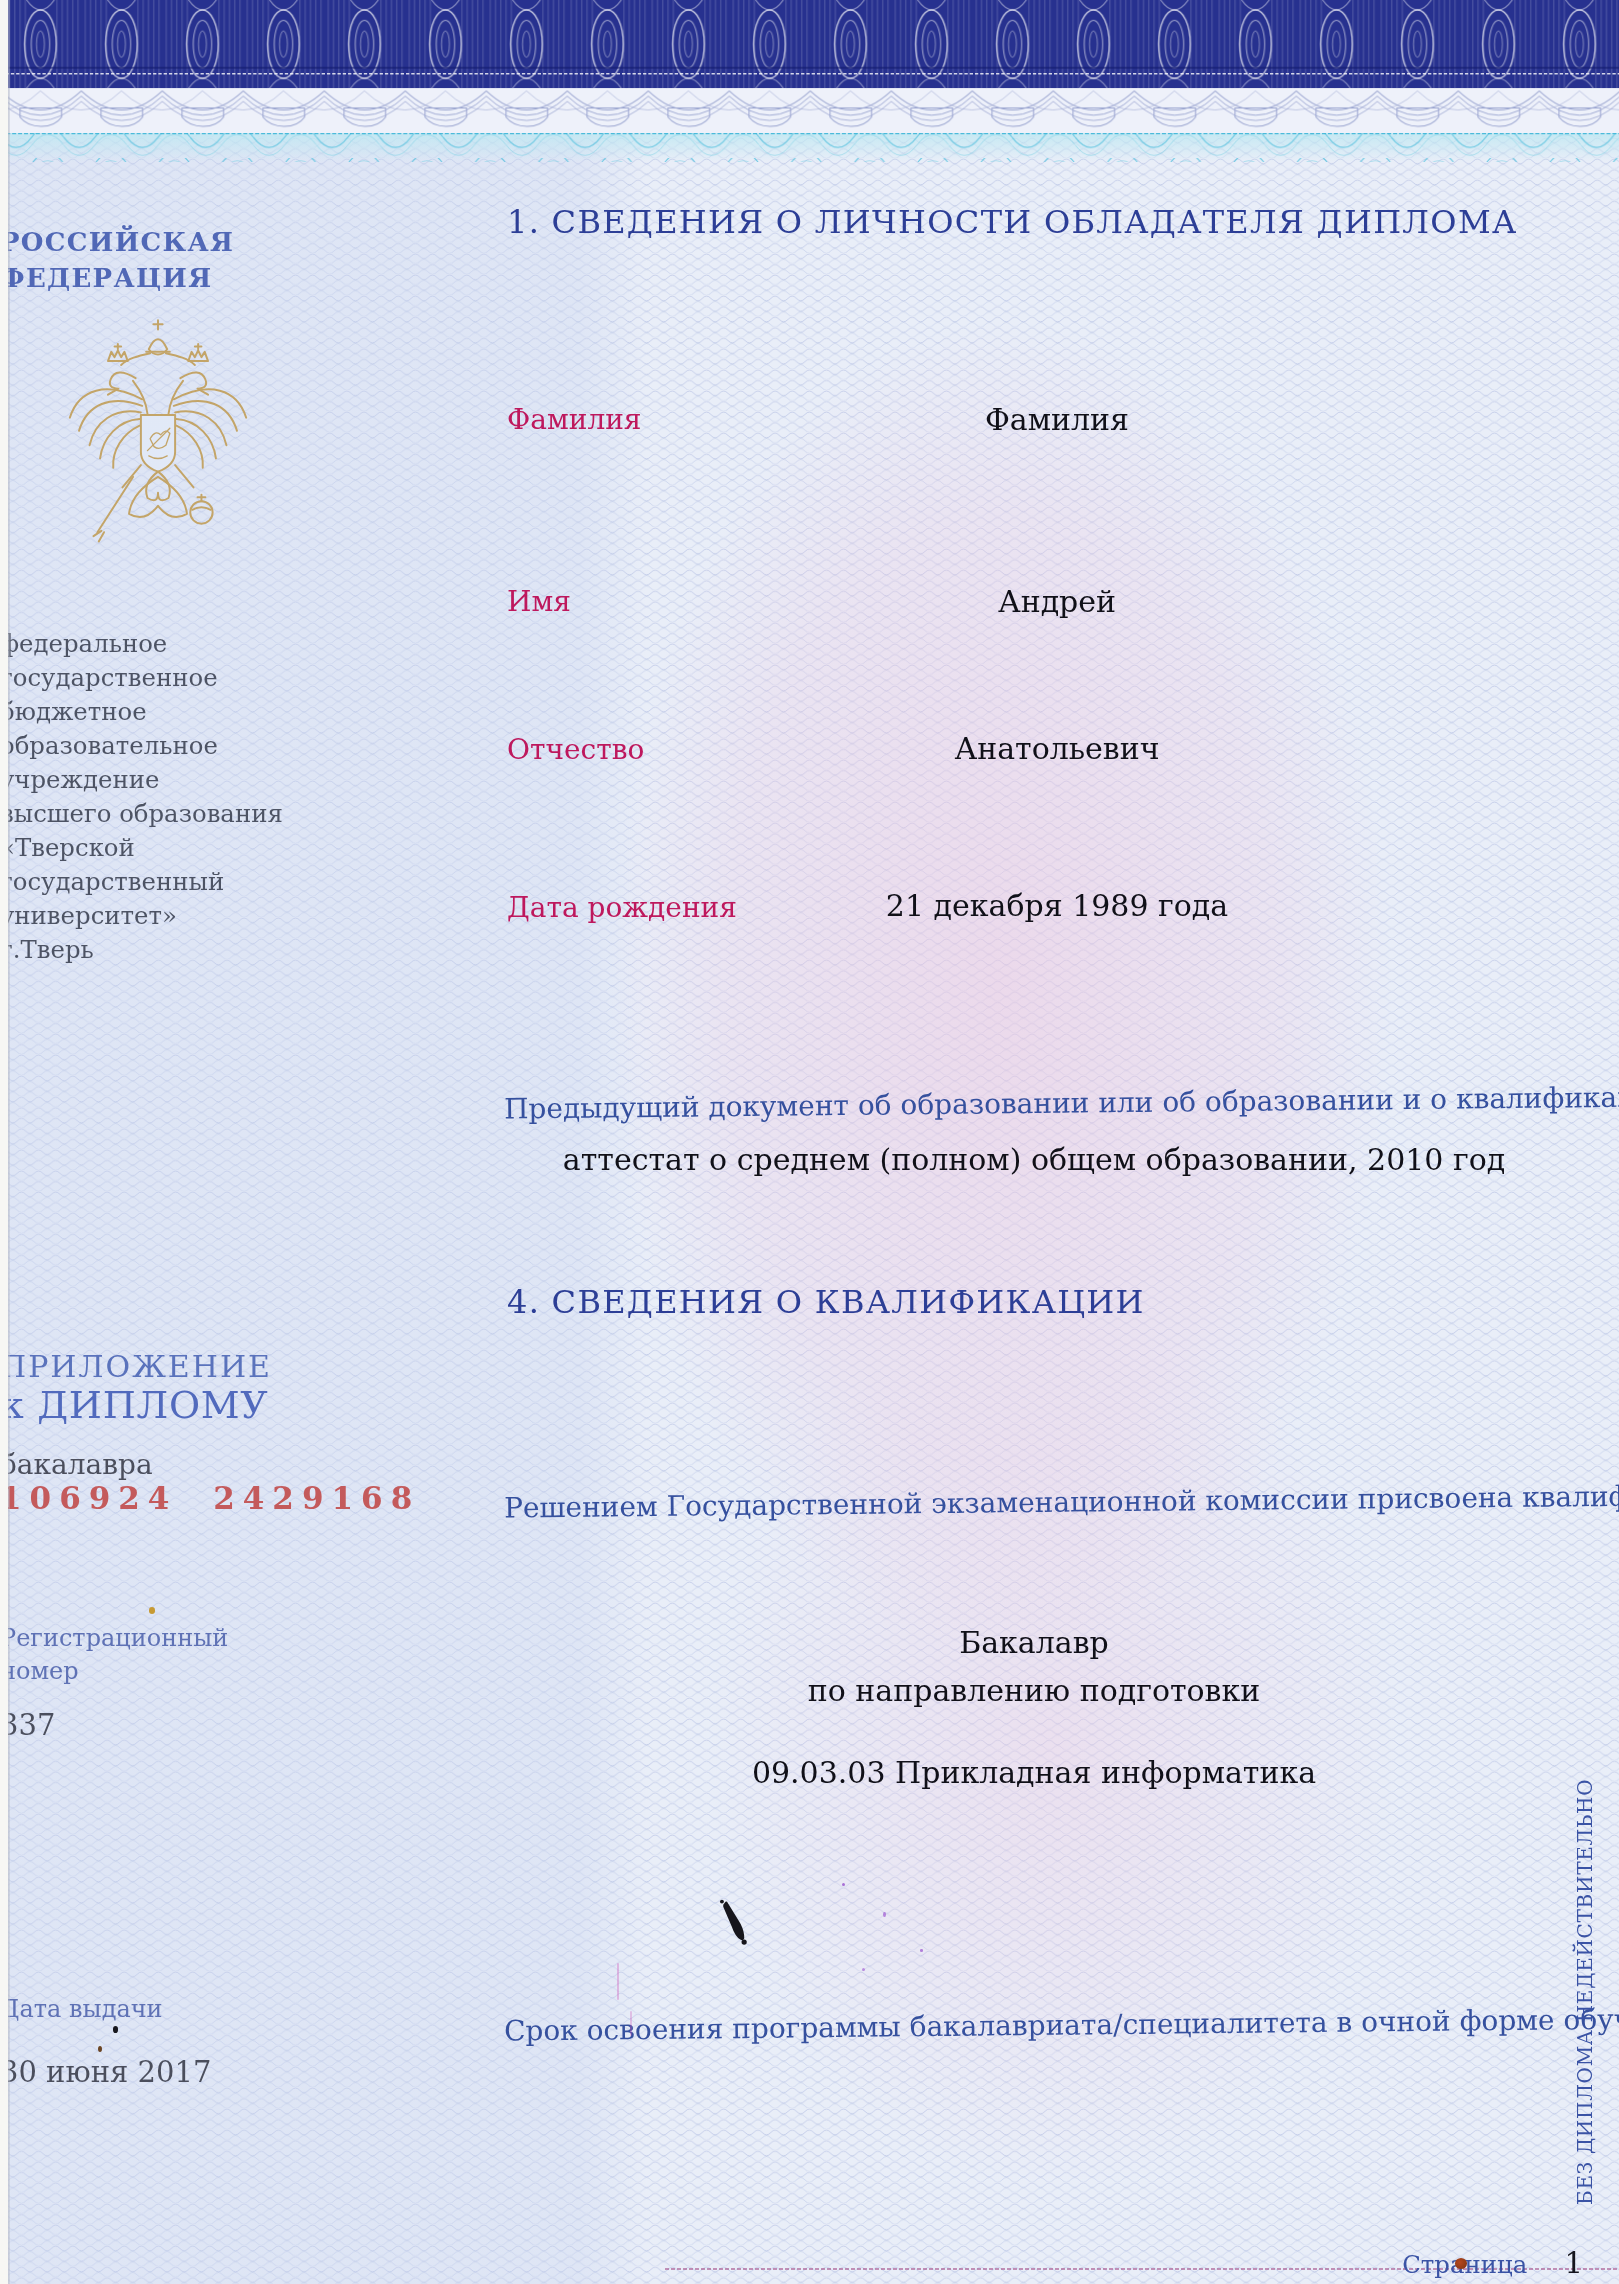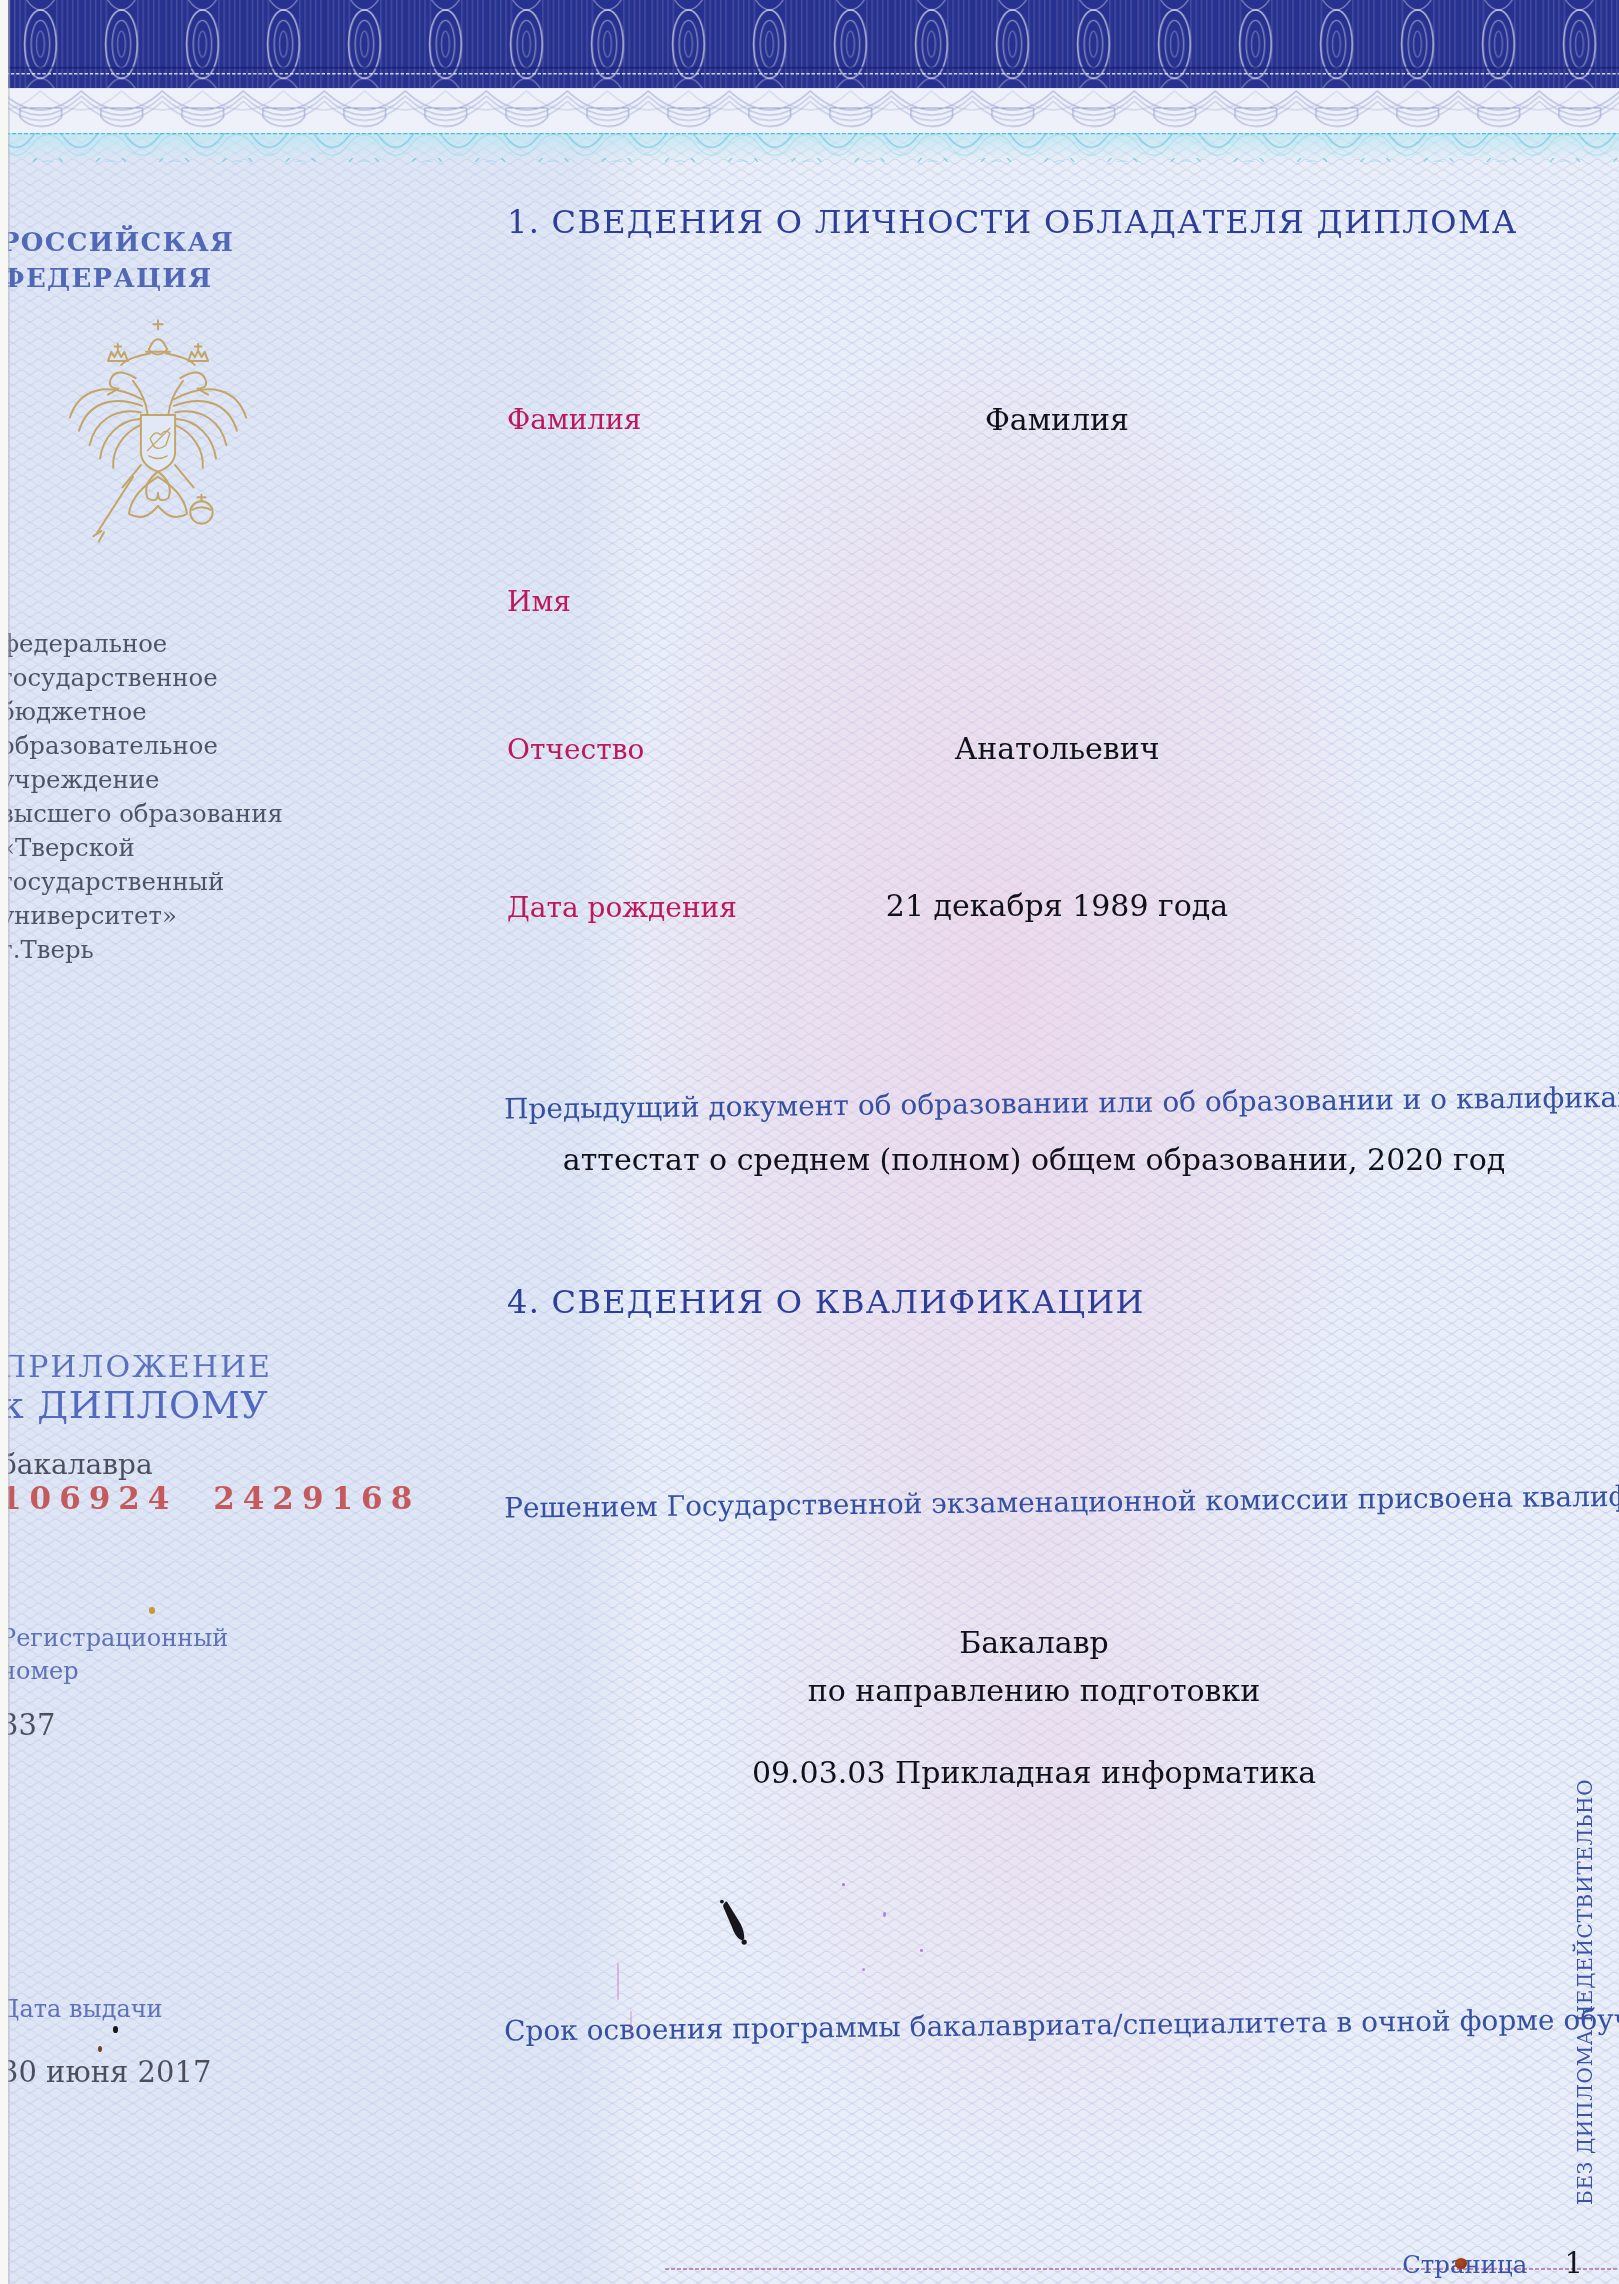--- a/index.html
+++ b/index.html
@@ -232,29 +232,30 @@
   <div class="issue-value">30 июня 2017</div>
 
   <div class="main-col">
 
     <div class="sec-title" style="top:203px">1. СВЕДЕНИЯ О ЛИЧНОСТИ ОБЛАДАТЕЛЯ ДИПЛОМА</div>
 
     <div class="f-label" style="top:403px">Фамилия</div>
     <div class="f-value" style="top:402px">Фамилия</div>
 
     <div class="f-label" style="top:585px">Имя</div>
+    <div class="f-value" style="top:584px">Андрей</div>
 
     <div class="f-label" style="top:733px">Отчество</div>
     <div class="f-value" style="top:731px">Анатольевич</div>
 
     <div class="f-label" style="top:891px">Дата рождения</div>
     <div class="f-value" style="top:888px">21 декабря 1989 года</div>
 
     <div class="blue-line" style="top:1087px">Предыдущий документ об образовании или об образовании и о квалификации</div>
-    <div class="black-center" style="top:1142px">аттестат о среднем (полном) общем образовании, 2020 год</div>
+    <div class="black-center" style="top:1142px">аттестат о среднем (полном) общем образовании, 2010 год</div>
 
     <div class="sec-title" style="top:1283px">4. СВЕДЕНИЯ О КВАЛИФИКАЦИИ</div>
 
     <div class="blue-line" style="top:1486px">Решением Государственной экзаменационной комиссии присвоена квалификация</div>
     <div class="black-center" style="top:1625px">Бакалавр</div>
     <div class="black-center" style="top:1673px">по направлению подготовки</div>
     <div class="black-center" style="top:1755px">09.03.03 Прикладная информатика</div>
 
     <div class="blue-line" style="top:2009px">Срок освоения программы бакалавриата/специалитета в очной форме обучения</div>
   </div>

